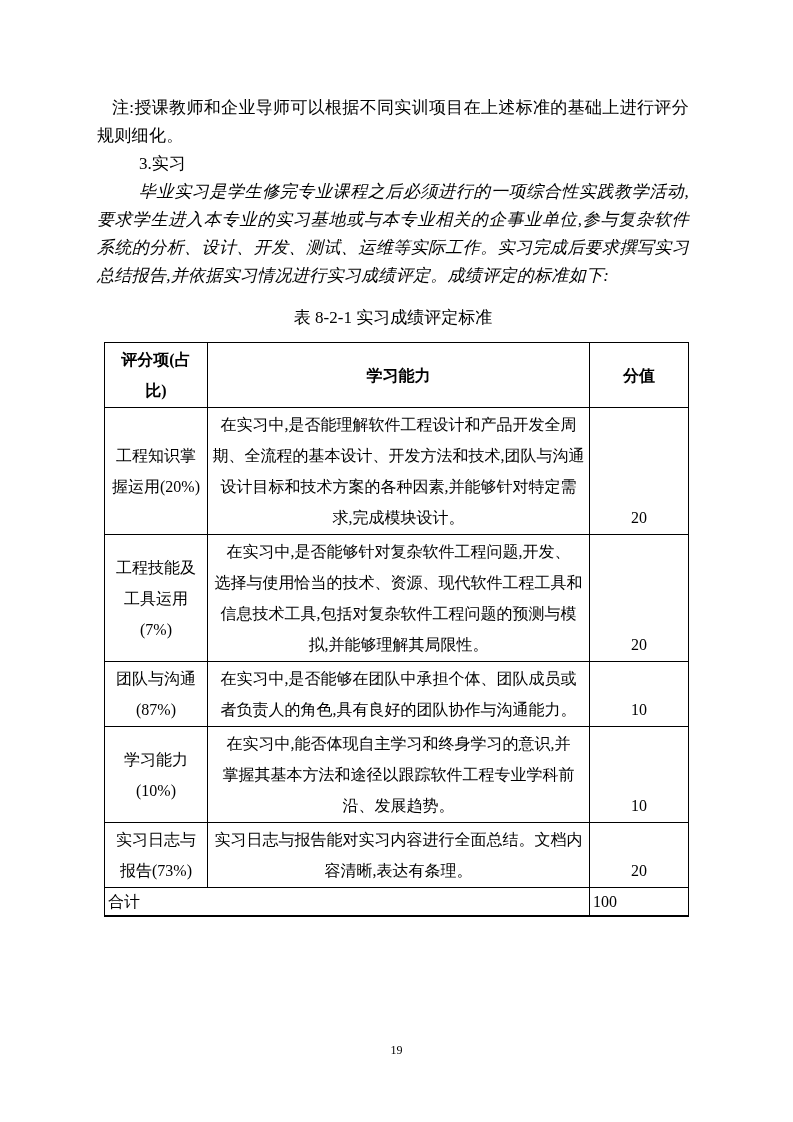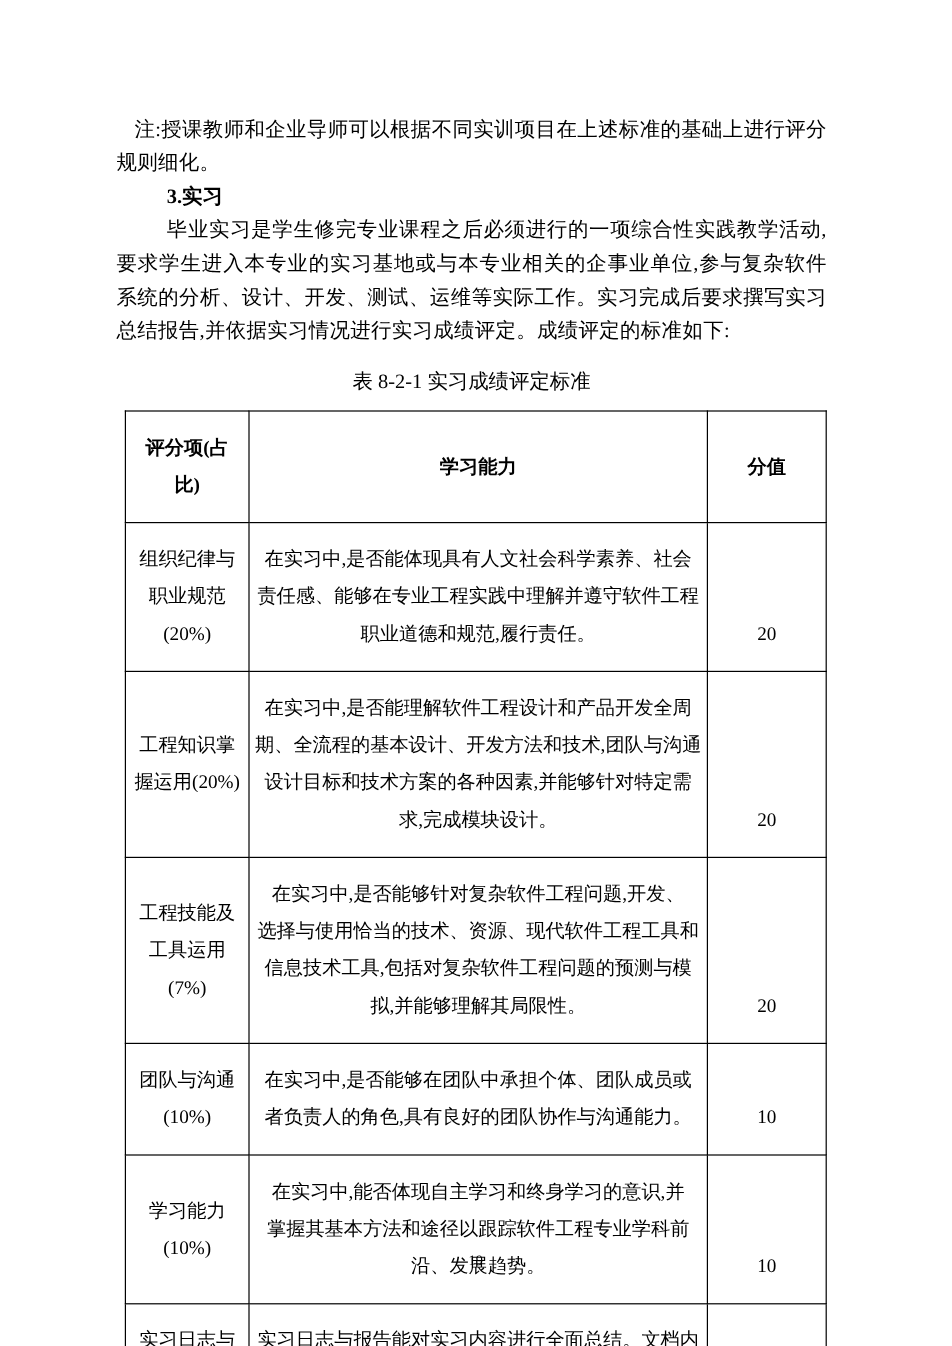--- a/index.html
+++ b/index.html
@@ -29,26 +29,26 @@
     width: 592px;
   }
   .para {
     margin: 0;
     font-size: 17px;
     line-height: 28px;
     text-align: justify;
     letter-spacing: 0.3px;
   }
   .para-note { text-indent: 15px; }
-  .para-intro { text-indent: 42px; }
+  .para-intro { text-indent: 42px; font-style: italic; }
   .section-heading {
     margin: 0;
     font-size: 17px;
     line-height: 28px;
-    font-weight: bold;
+    font-weight: normal;
     padding-left: 42px;
   }
   .table-caption {
     margin: 14px 0 0 0;
     font-size: 17px;
     line-height: 28px;
     font-weight: normal;
     text-align: center;
   }
   table.scoring {
@@ -58,21 +58,21 @@
     margin: 10px 0 0 7px;
     border: 1px solid #000;
   }
   table.scoring td, table.scoring th {
     border: 1px solid #000;
     font-size: 16px;
     line-height: 31px;
     font-weight: normal;
     white-space: pre-line;
     overflow: hidden;
-    padding: 15px 3px;
+    padding: 1px 3px;
   }
   table.scoring th {
     font-weight: bold;
     text-align: center;
     vertical-align: middle;
   }
   td.cell-item {
     text-align: center;
     vertical-align: middle;
   }
@@ -123,29 +123,20 @@
         <col style="width:99px">
       </colgroup>
       <tbody>
         <tr style="height:64px">
           <th>评分项(占
 比)</th>
           <th>学习能力</th>
           <th>分值</th>
         </tr>
 
-        <tr style="height:98px">
-          <td class="cell-item">组织纪律与
-职业规范
-(20%)</td>
-          <td class="cell-criteria">在实习中,是否能体现具有人文社会科学素养、社会
-责任感、能够在专业工程实践中理解并遵守软件工程
-职业道德和规范,履行责任。</td>
-          <td class="cell-score">20</td>
-        </tr>
 
         <tr style="height:122px">
           <td class="cell-item">工程知识掌
 握运用(20%)</td>
           <td class="cell-criteria">在实习中,是否能理解软件工程设计和产品开发全周
 期、全流程的基本设计、开发方法和技术,团队与沟通
 设计目标和技术方案的各种因素,并能够针对特定需
 求,完成模块设计。</td>
           <td class="cell-score">20</td>
         </tr>
@@ -156,21 +147,21 @@
 (7%)</td>
           <td class="cell-criteria">在实习中,是否能够针对复杂软件工程问题,开发、
 选择与使用恰当的技术、资源、现代软件工程工具和
 信息技术工具,包括对复杂软件工程问题的预测与模
 拟,并能够理解其局限性。</td>
           <td class="cell-score">20</td>
         </tr>
 
         <tr style="height:64px">
           <td class="cell-item">团队与沟通
-(10%)</td>
+(87%)</td>
           <td class="cell-criteria">在实习中,是否能够在团队中承担个体、团队成员或
 者负责人的角色,具有良好的团队协作与沟通能力。</td>
           <td class="cell-score">10</td>
         </tr>
 
         <tr style="height:92px">
           <td class="cell-item">学习能力
 (10%)</td>
           <td class="cell-criteria">在实习中,能否体现自主学习和终身学习的意识,并
 掌握其基本方法和途径以跟踪软件工程专业学科前

